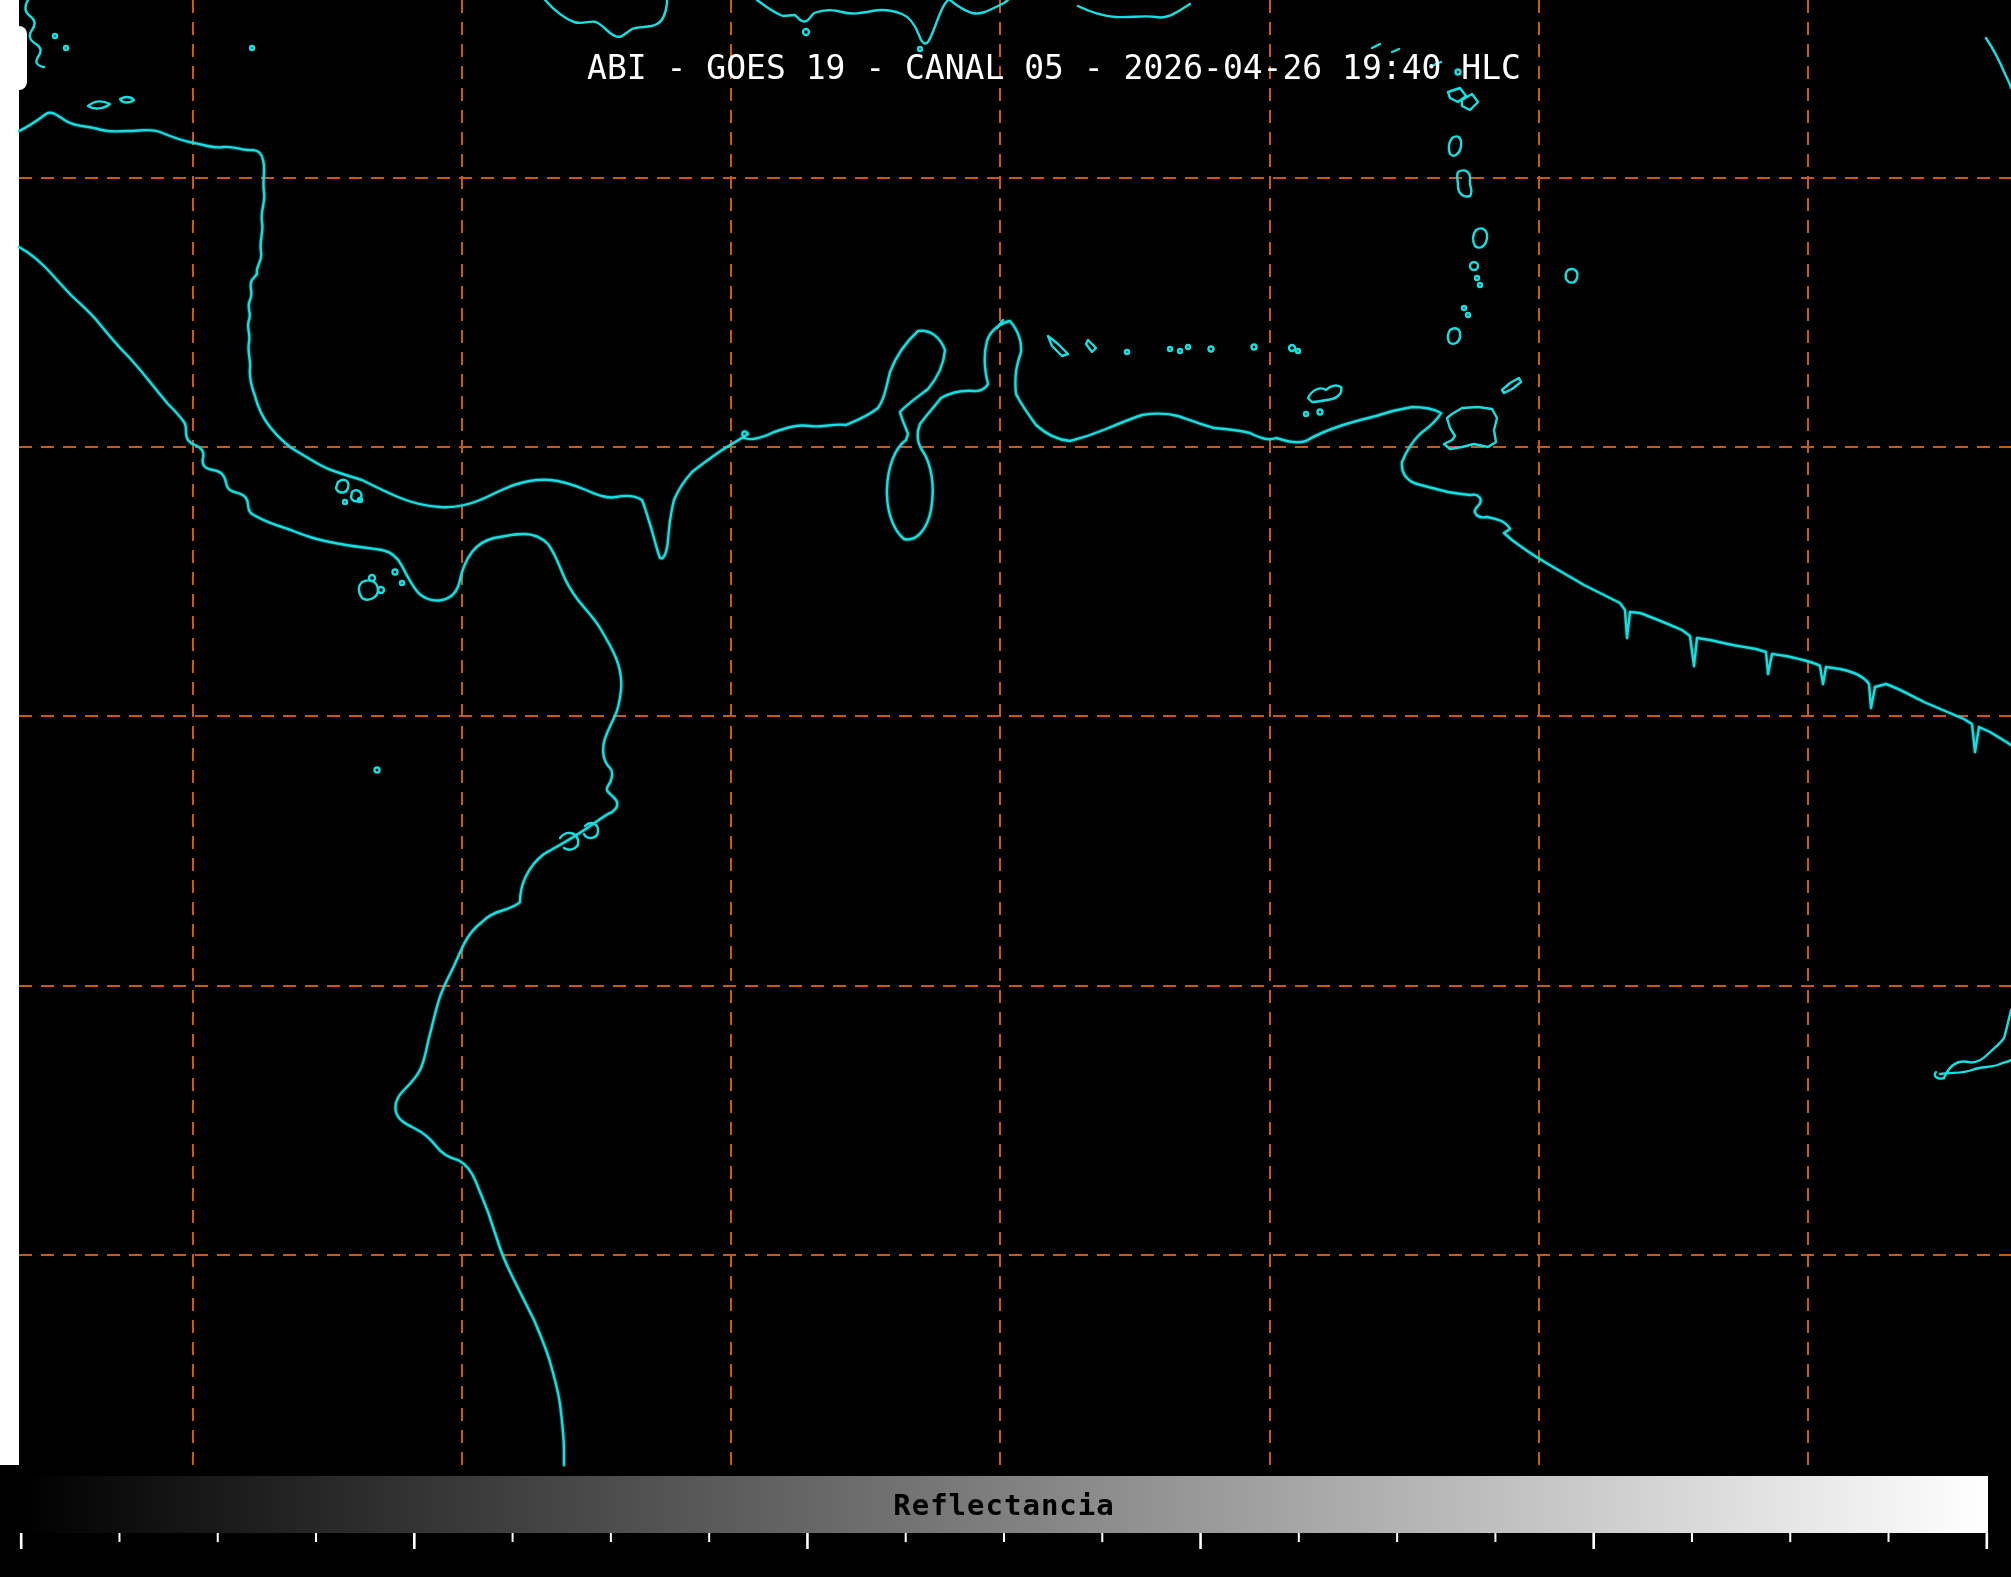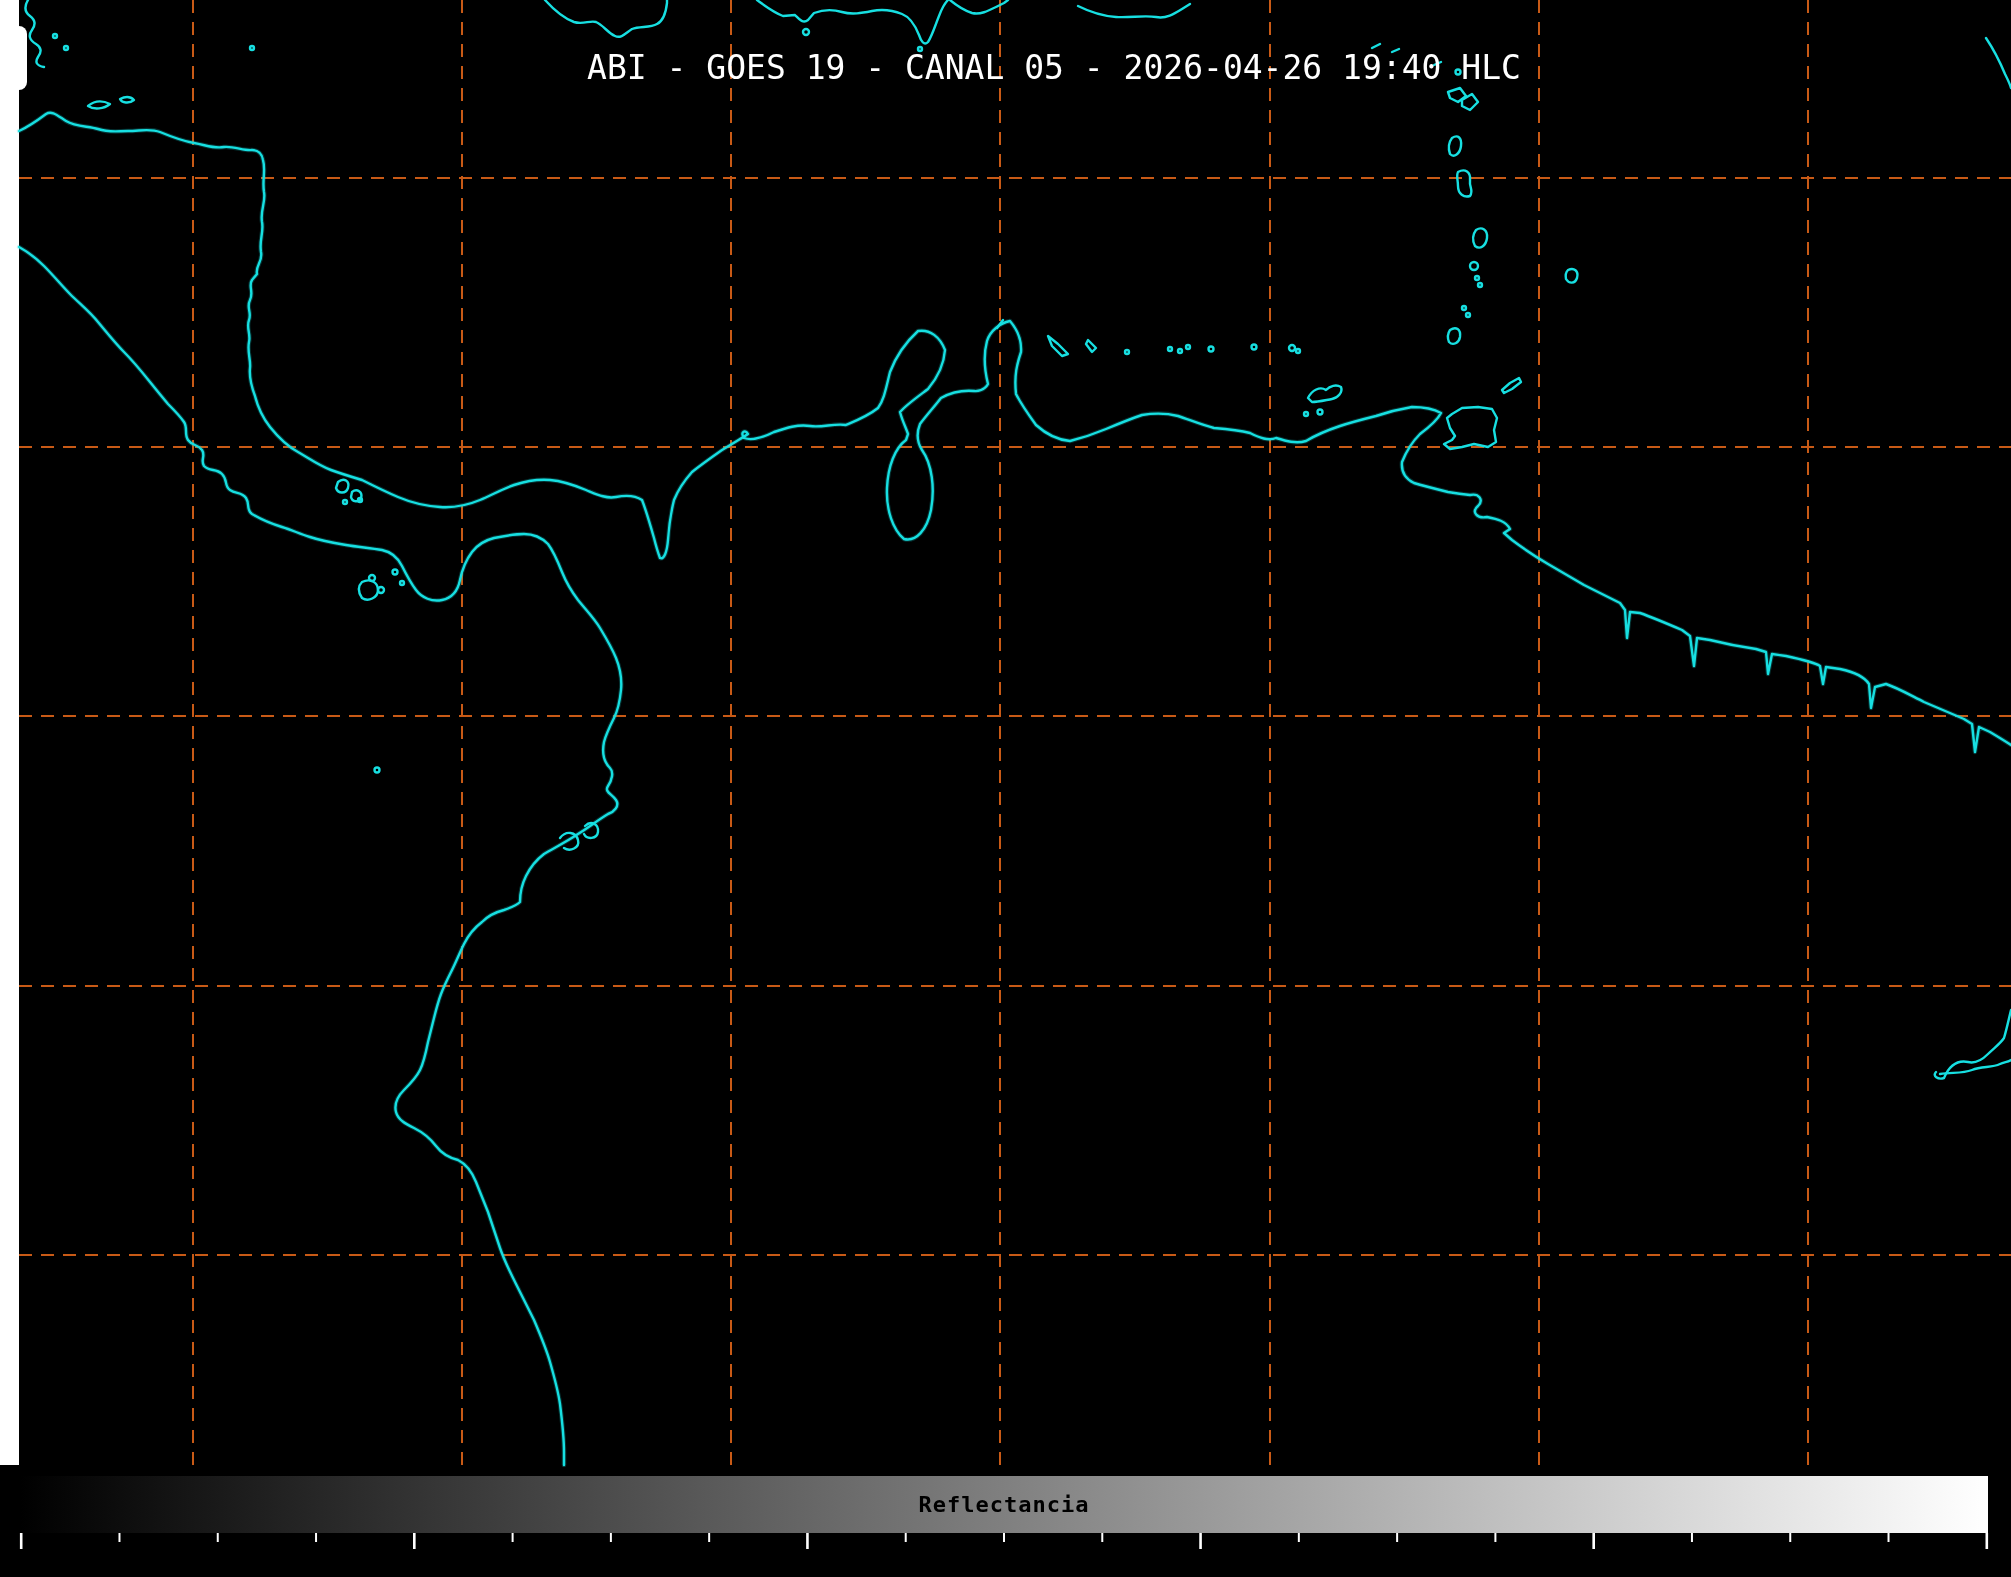--- a/index.html
+++ b/index.html
@@ -5,21 +5,21 @@
   html,body{margin:0;padding:0;background:#000;}
   .stage{position:relative;width:2011px;height:1577px;background:#000;overflow:hidden;
          font-family:"DejaVu Sans Mono","Liberation Mono",monospace;}
   .map-svg{position:absolute;left:0;top:0;}
   .title{position:absolute;top:48px;left:1028px;transform:translateX(-50%);
          font-size:33px;color:#ffffff;white-space:nowrap;letter-spacing:0px;margin-left:26px;}
   .colorbar{position:absolute;left:0;top:0;width:100%;height:100%;pointer-events:none;}
   .cb-bar{position:absolute;left:20px;top:1476px;width:1968px;height:57px;
           background:linear-gradient(to right,#000000,#ffffff);
           display:flex;align-items:center;justify-content:center;}
-  .cb-label{font-size:22px;font-weight:bold;color:#000;letter-spacing:1px;}
+  .cb-label{font-size:29px;font-weight:bold;color:#000;letter-spacing:1px;}
   .cb-ticks{position:absolute;left:20px;top:1533px;width:1968px;height:20px;overflow:visible;}
   .cb-ticklabels{position:absolute;left:0;top:1547px;width:100%;height:30px;}
   .cb-ticklabel{position:absolute;transform:translateX(-50%);font-size:28px;color:#fff;white-space:nowrap;}
   .logo{position:absolute;left:1658px;top:1246px;width:250px;height:228px;}
 </style>
 </head>
 <body>
 
 <div class="stage">
 

